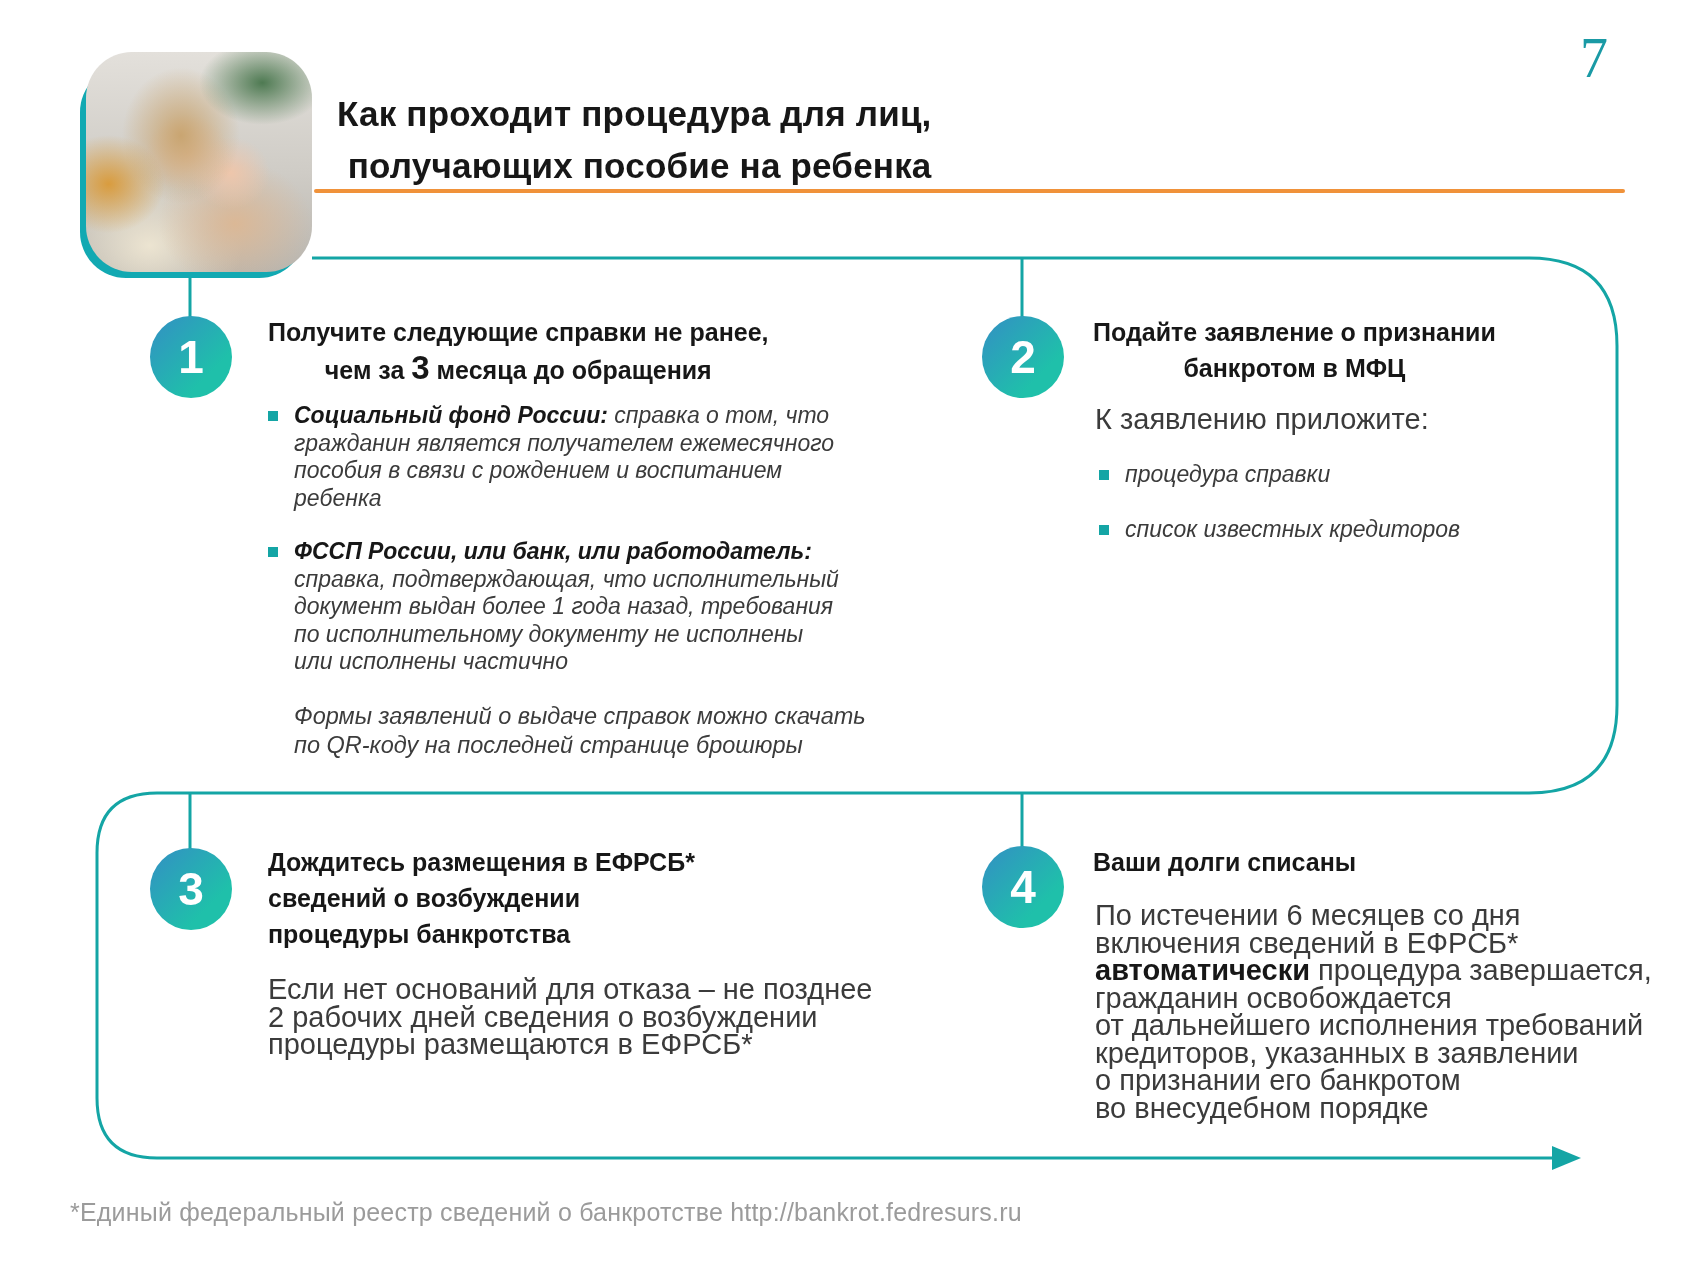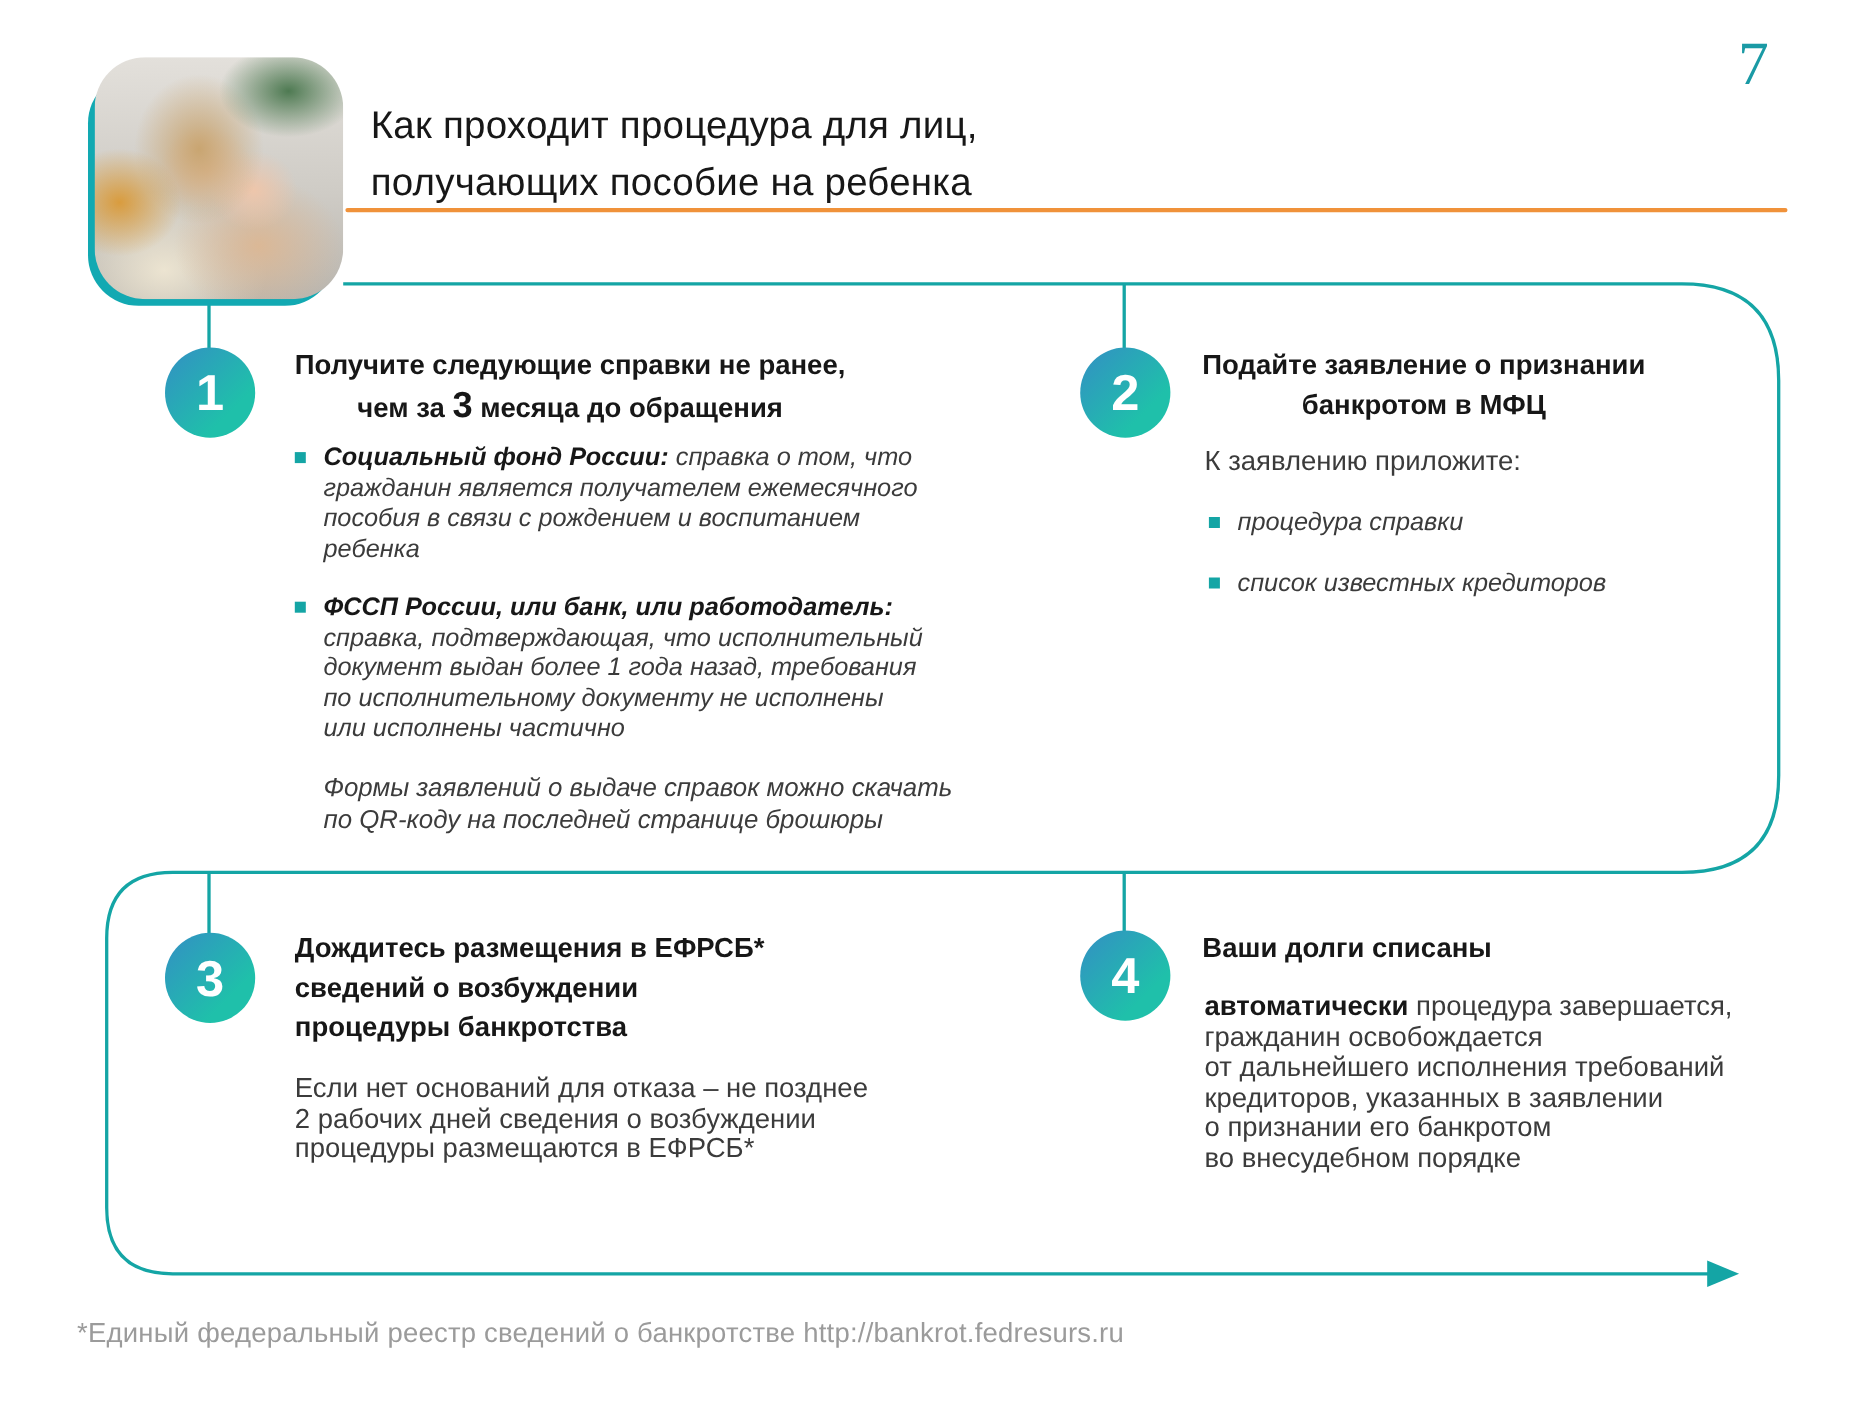--- a/index.html
+++ b/index.html
@@ -34,35 +34,35 @@
       radial-gradient(80px 70px at 10% 60%, #d99c3e 0%, rgba(217,156,62,0) 70%),
       radial-gradient(95px 110px at 42% 38%, #c9a571 0%, rgba(201,165,113,0) 62%),
       radial-gradient(60px 55px at 45% 46%, #e8c3a8 0%, rgba(232,195,168,0) 70%),
       radial-gradient(55px 50px at 64% 55%, #eec6ab 0%, rgba(238,198,171,0) 72%),
       radial-gradient(110px 90px at 66% 78%, #dbb896 0%, rgba(219,184,150,0) 70%),
       radial-gradient(130px 100px at 28% 88%, #ece4d1 0%, rgba(236,228,209,0) 72%),
       linear-gradient(180deg,#e3e0db 0%,#cfccc6 55%,#b9b5ae 100%);
   }
 
   .title{
-    left:337px;top:88px;font-size:35px;line-height:52px;font-weight:400;
-    color:var(--ink);white-space:pre-line;letter-spacing:.2px;
+    left:337px;top:88px;font-size:35px;line-height:52px;font-weight:700;
+    color:var(--ink);white-space:pre-line;letter-spacing:.2px;text-align:right;
   }
   .title-underline{left:314px;top:189px;width:1311px;height:4px;border-radius:2px;background:var(--orange);}
 
   .step-circle{
     width:82px;height:82px;border-radius:50%;
     background:linear-gradient(135deg,var(--grad-a) 0%,var(--grad-b) 72%);
     display:flex;align-items:center;justify-content:center;
   }
   .step-circle span{color:#ffffff;font-size:46px;font-weight:700;line-height:1;}
 
   .step-heading{font-size:25px;line-height:36px;font-weight:700;color:var(--ink);white-space:pre-line;}
   .big-digit{font-size:33px;font-weight:700;}
-  .step-body{font-size:25px;line-height:27.5px;color:var(--body);white-space:pre-line;}
+  .step-body{font-size:29px;line-height:27.5px;color:var(--body);white-space:pre-line;}
 
   .bullet-row{display:flex;align-items:flex-start;}
   .bullet-square{flex:0 0 auto;width:10px;height:10px;background:var(--teal);margin-top:9px;margin-right:16px;}
   .bullet-text{font-size:23px;line-height:27.5px;color:var(--body);white-space:pre-line;font-style:italic;}
   .bullet-lead{font-weight:700;color:var(--ink);}
 
   .note{
     left:294px;top:702px;font-size:23.5px;line-height:29px;font-style:italic;
     color:#3c3c3c;white-space:pre-line;
   }
@@ -139,21 +139,23 @@
 сведений о возбуждении
 процедуры банкротства</div>
   <div class="abs step-body" style="left:268px;top:976px;">Если нет оснований для отказа – не позднее
 2 рабочих дней сведения о возбуждении
 процедуры размещаются в ЕФРСБ*</div>
 
   <div class="abs step-circle" style="left:982px;top:846px;">
     <span>4</span>
   </div>
   <div class="abs step-heading" style="left:1093px;top:844px;">Ваши долги списаны</div>
-  <div class="abs step-body" style="left:1095px;top:902px;"><span class="bold-inline">автоматически</span><span> процедура завершается,
+  <div class="abs step-body" style="left:1095px;top:902px;"><span>По истечении 6 месяцев со дня
+включения сведений в ЕФРСБ*
+</span><span class="bold-inline">автоматически</span><span> процедура завершается,
 гражданин освобождается
 от дальнейшего исполнения требований
 кредиторов, указанных в заявлении
 о признании его банкротом
 во внесудебном порядке</span></div>
 
   <div class="abs footnote">*Единый федеральный реестр сведений о банкротстве http://bankrot.fedresurs.ru</div>
 
 </div>
 

